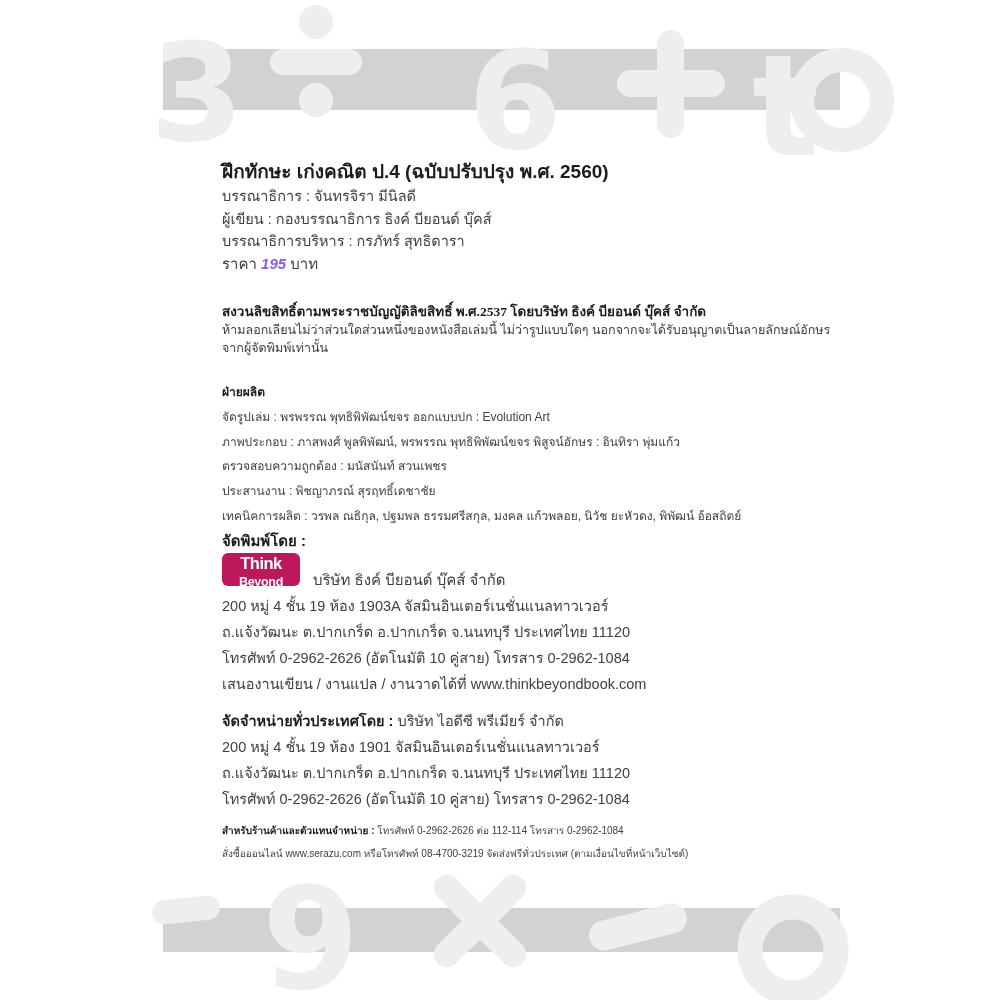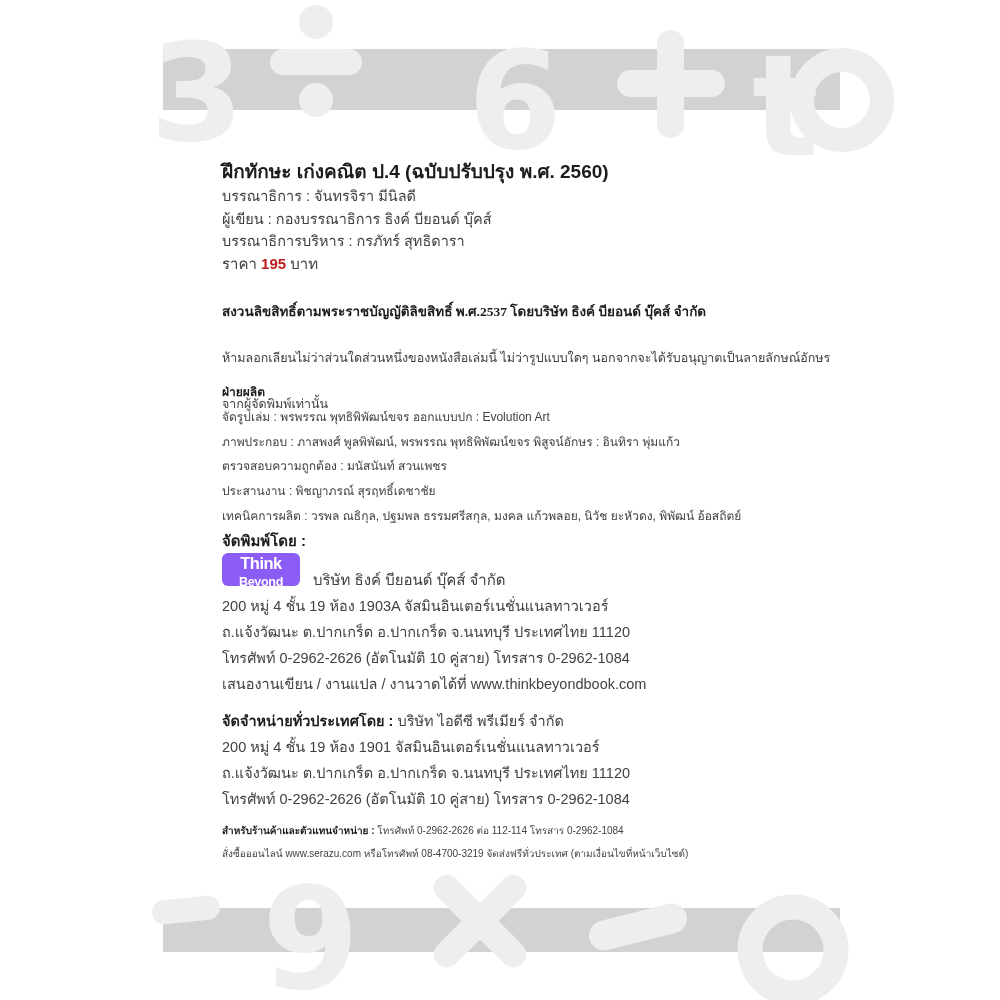--- a/index.html
+++ b/index.html
@@ -19,37 +19,37 @@
   .block { position: absolute; left: 222px; }
 
   .book-title {
     top: 156px;
     font-size: 19px;
     font-weight: bold;
     color: #1c1c1c;
   }
   .meta { top: 185px; font-size: 14.5px; line-height: 22.6px; }
   .price-line { top: 252px; font-size: 15px; }
-  .price-line .bold-num { font-weight: bold; color: #b91c1c; }
+  .price-line .bold-num { font-weight: bold; color: #8b5cf6; font-style: italic; }
 
   .copyright { top: 302px; }
   .copyright .notice {
     font-size: 13.5px; font-weight: bold; color: #1c1c1c; line-height: 20px; font-family: Liberation Serif, serif;
   }
-  .copyright .small { font-size: 12.5px; line-height: 17.5px; margin-top: 28px; }
+  .copyright .small { font-size: 12.5px; line-height: 17.5px; }
 
   .production { top: 380px; font-size: 12px; line-height: 24.8px; }
   .production .header { font-weight: bold; color: #1c1c1c; }
 
   .publisher-header { top: 529px; font-size: 15px; font-weight: bold; color: #1c1c1c; }
 
   .tb-logo {
     position: absolute; left: 222px; top: 553px;
     width: 78px; height: 33px;
-    background: #8b5cf6; border-radius: 6px;
+    background: #be185d; border-radius: 6px;
     color: #ffffff; text-align: center;
     font-weight: bold; line-height: 1;
     padding-top: 1px; box-sizing: border-box;
   }
   .tb-logo .l1 { font-size: 16.5px; letter-spacing: -0.5px; margin-top: 1px; }
   .tb-logo .l2 { font-size: 12.5px; letter-spacing: -0.3px; margin-top: 4px; }
 
   .publisher-company { top: 568px; left: 313px; font-size: 15px; }
   .publisher-address { top: 593px; font-size: 14.5px; line-height: 26px; }
 

